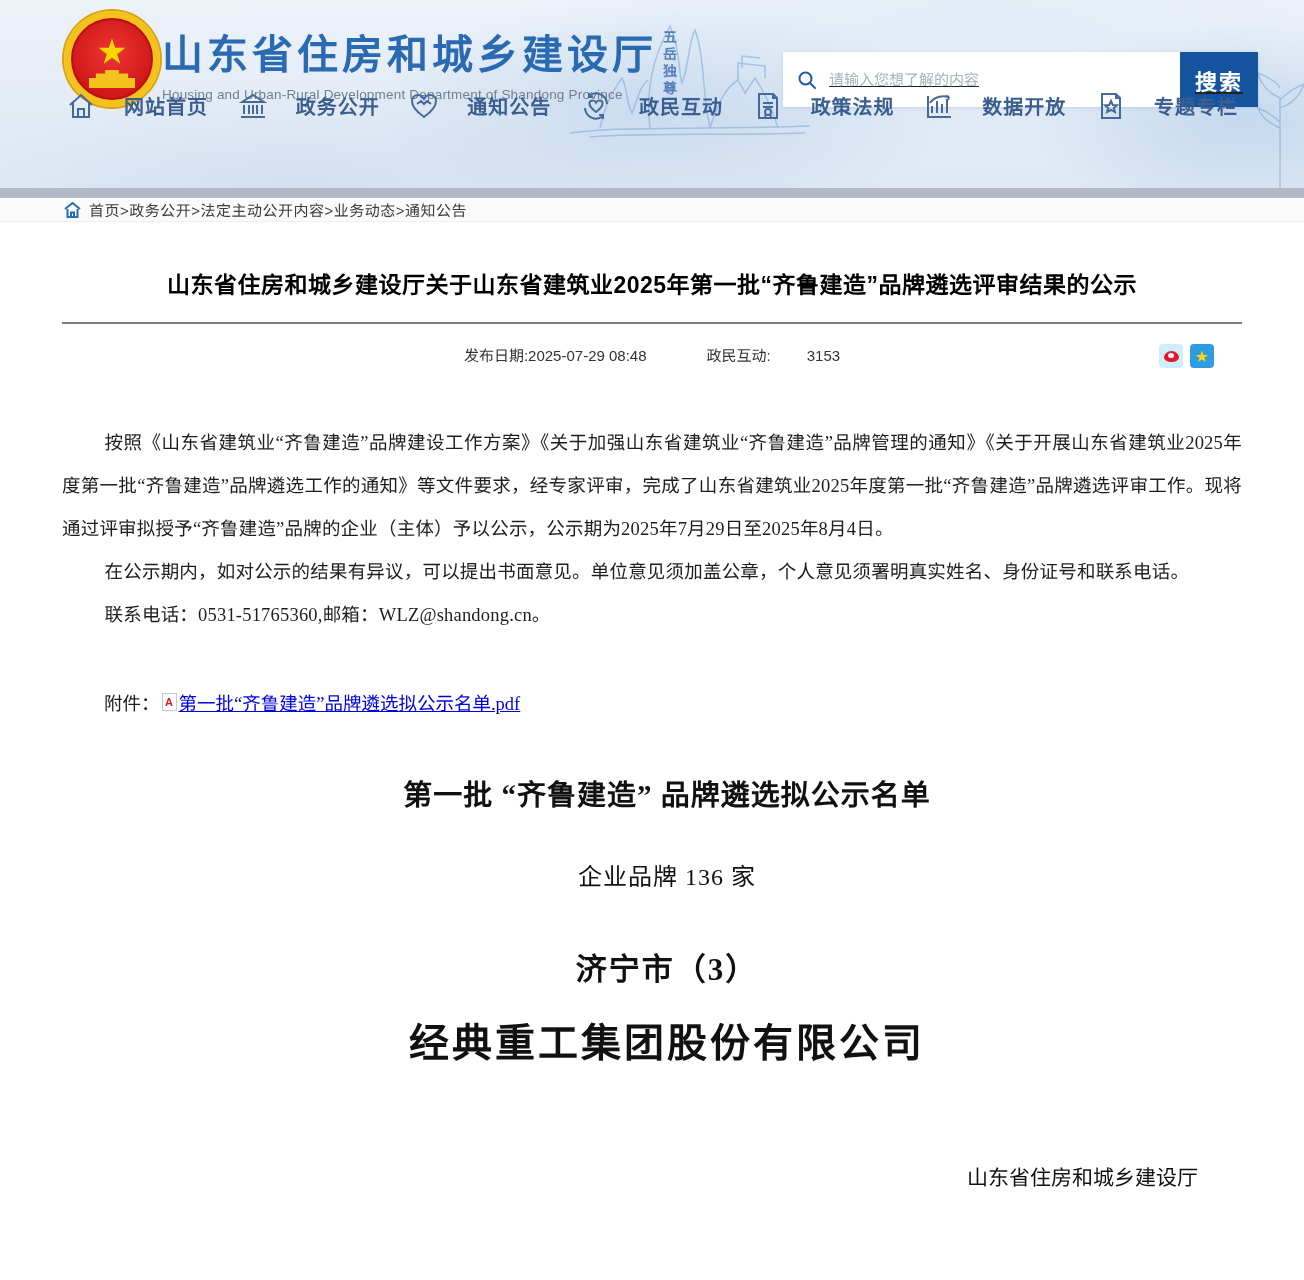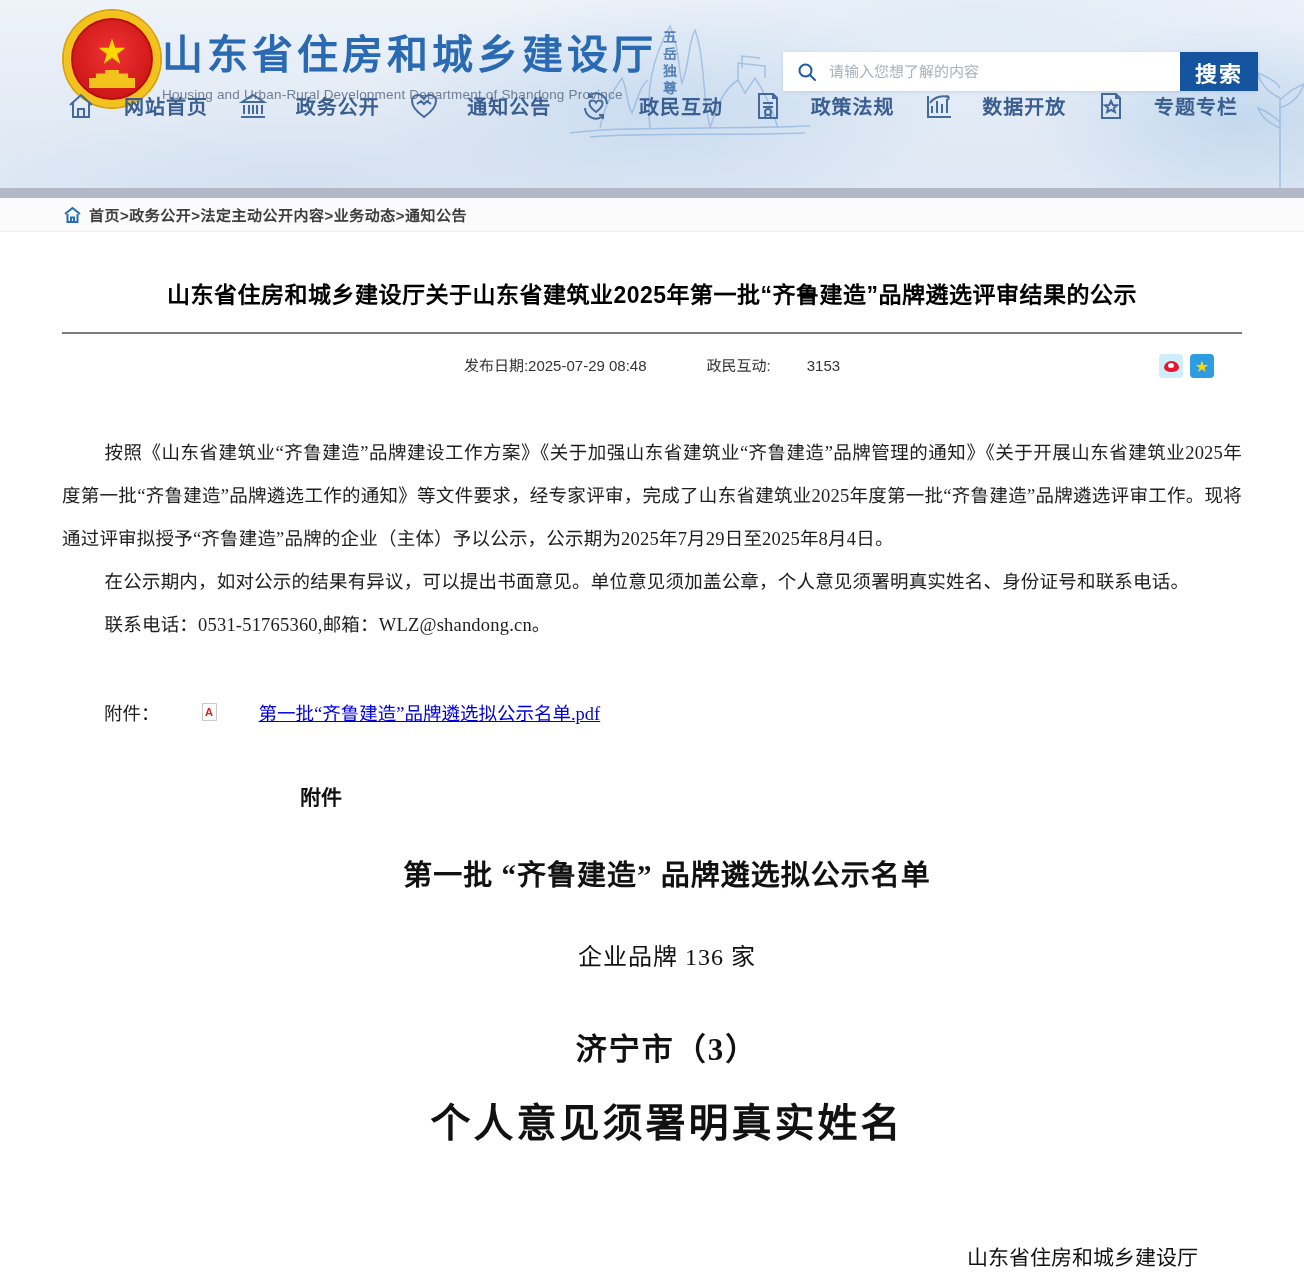--- a/index.html
+++ b/index.html
@@ -41,22 +41,22 @@
   .emblem .gate {
     position:absolute; bottom:12px; left:50%; transform:translateX(-50%);
     width:46px; height:18px; background:#f3c21d;
     clip-path:polygon(0 100%,100% 100%,100% 45%,85% 45%,85% 20%,65% 20%,65% 0,35% 0,35% 20%,15% 20%,15% 45%,0 45%);
   }
   .site-title-block { position:absolute; left:162px; top:33px; }
   .site-title { font-size:41px; font-weight:bold; color:#2a6ab3; letter-spacing:4px; line-height:1.1; }
   .site-subtitle { font-size:13.5px; color:#6f7f92; margin-top:9px; letter-spacing:.2px; }
 
   .search-box {
-    position:absolute; left:783px; top:52px; width:475px; height:39px;
-    display:flex; background:#fff; box-shadow:0 1px 3px rgba(60,90,140,.15);
+    position:absolute; left:783px; top:52px; width:475px; height:55px;
+    display:flex; background:#fff; box-shadow:0 1px 3px rgba(60,90,140,.15);text-decoration:underline;
   }
   .search-input-wrap { flex:1; display:flex; align-items:center; padding-left:14px; background:#fff; }
   .search-input {
     border:none; outline:none; flex:1; height:100%; font-size:15px;
     color:#333; background:transparent; padding-left:12px;
     font-family:"Liberation Sans",sans-serif;
   }
   .search-input::placeholder { color:#a9b2bd; }
   .search-btn {
     width:78px; height:100%; background:#15549f; color:#fff; border:none;
@@ -71,22 +71,22 @@
     padding:0 66px 6px 66px;
   }
   .nav-item { display:flex; align-items:center; gap:28px; cursor:pointer; }
   .nav-item svg { stroke:#44699d; fill:none; stroke-width:2; }
   .nav-label { font-size:20px; font-weight:bold; color:#3a5e90; letter-spacing:1px; }
 
   .divider-bar { height:10px; background:#b2b8c6; }
 
   
   .breadcrumb-bar {
-    height:34px; background:#fbfbfb; border-bottom:1px solid #f0f0f0;
-    display:flex; align-items:center; padding-left:64px; gap:8px;font-weight:bold;
+    height:24px; background:#fbfbfb; border-bottom:1px solid #f0f0f0;
+    display:flex; align-items:center; padding-left:64px; gap:8px;
   }
   .breadcrumb-text { font-size:15px; color:#3d3d3d; letter-spacing:.5px; }
 
   
   .article { padding:0 62px; }
   .article-title {
     margin-top:44px; text-align:center; font-size:23px; font-weight:bold;
     color:#000; letter-spacing:.5px;
   }
   .title-rule { border:none; border-top:2px solid #7d7d7d; margin-top:22px; }
@@ -117,21 +117,21 @@
   .body-text { margin-top:52px; font-family:"Liberation Serif","DejaVu Serif",serif; }
   .body-text p {
     font-size:18.5px; line-height:2.32; color:#1d1d1d; text-align:justify;
     text-indent:2.3em; letter-spacing:.2px;
   }
   .contact-line { margin-top:0; }
 
   .attachment-row {
     margin-top:52px; font-family:"Liberation Serif","DejaVu Serif",serif;
     font-size:18.5px; color:#1d1d1d; padding-left:42px;
-    display:flex; align-items:center;gap:40px;
+    display:flex; align-items:center;
   }
   .pdf-icon {
     display:inline-flex; width:15px; height:18px; background:#fff;
     border:1px solid #c9c9c9; margin:0 2px; align-items:center; justify-content:center;
     font-size:11px; color:#d6201f; font-weight:bold; font-family:"Liberation Sans",sans-serif;
   }
   .attachment-link { color:#0000dd; text-decoration:underline; cursor:pointer; }
 
   
   .pdf-preview { margin-top:56px; font-family:"Liberation Serif","DejaVu Serif",serif; color:#111; }
@@ -274,22 +274,21 @@
     <p class="contact-line">联系电话：0531-51765360,邮箱：WLZ@shandong.cn。</p>
   </div>
 
   <div class="attachment-row">
     <span>附件：</span>
     <span class="pdf-icon">A</span>
     <a class="attachment-link">第一批“齐鲁建造”品牌遴选拟公示名单.pdf</a>
   </div>
 
   <div class="pdf-preview">
-    <div class="pdf-annex-label">附件</div>
     <div class="pdf-heading">第一批 “齐鲁建造” 品牌遴选拟公示名单</div>
     <div class="pdf-subheading">企业品牌 136 家</div>
     <div class="pdf-city">济宁市（3）</div>
-    <div class="pdf-company">个人意见须署明真实姓名</div>
+    <div class="pdf-company">经典重工集团股份有限公司</div>
     <div class="pdf-signature">山东省住房和城乡建设厅</div>
 
   </div>
 
 </div>
 
 </body></html>

